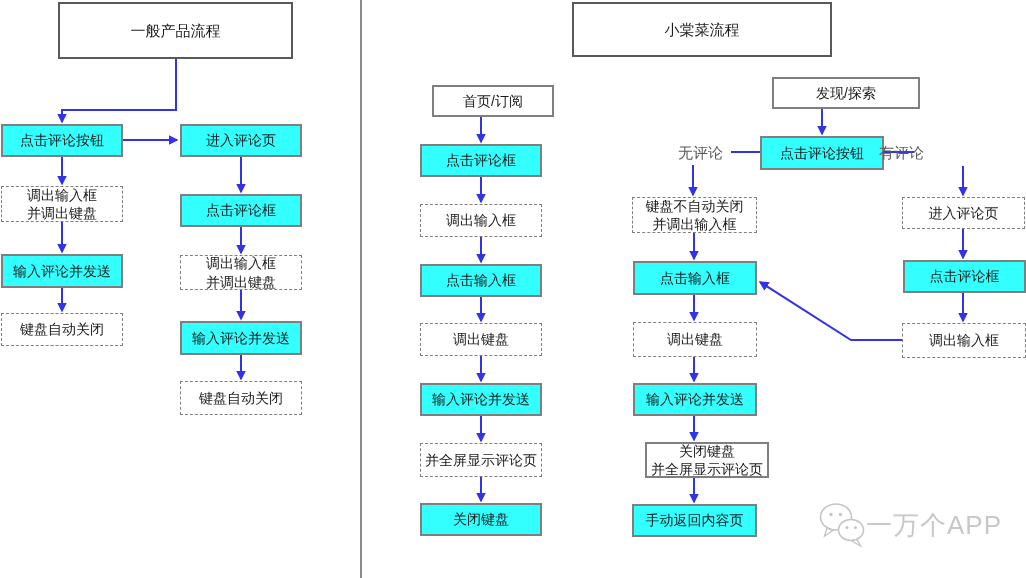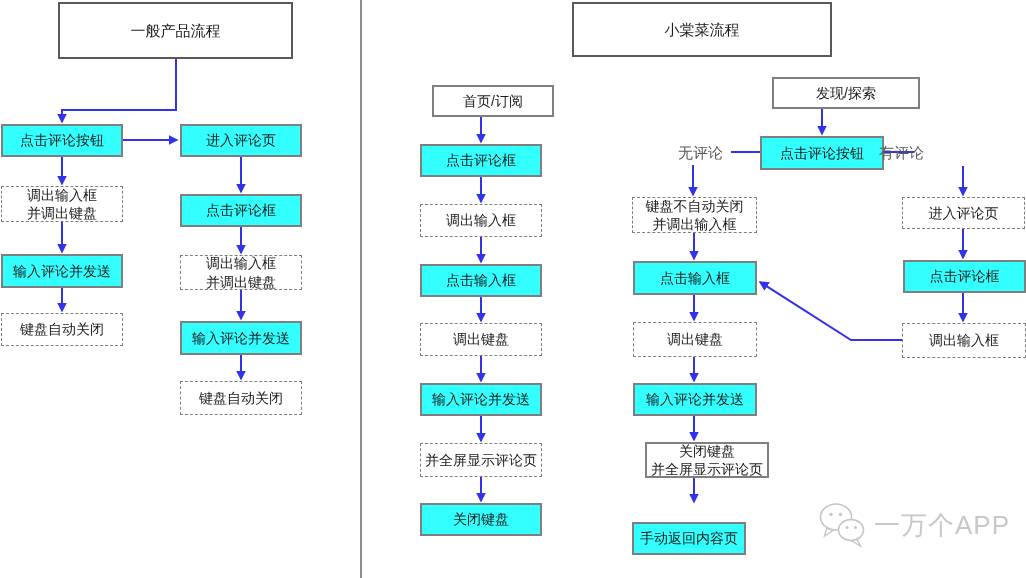--- a/index.html
+++ b/index.html
@@ -26,21 +26,21 @@
   .node.action{background:var(--highlight-color,#33ffff);border:2px solid #7f7f7f;}
   .node.state{border:1px dashed #7f7f7f;}
   .branch-label{
     position:absolute;
     color:var(--branch-label-color,#595959);
     font-size:15px;line-height:17px;white-space:nowrap;
   }
   .divider{position:absolute;width:2px;background:#8c8c8c;}
   .watermark{
     position:absolute;
-    display:flex;align-items:center;gap:8px;
+    display:flex;align-items:center;
     color:var(--watermark-color,#c8c8c8);
   }
   .watermark .wm-text{
     font-size:26px;letter-spacing:1px;
     text-shadow:1px 1px 0 #ffffff;
   }
 </style>
 </head>
 <body>
 
@@ -160,21 +160,21 @@
       <div class="node state" style="left: 633px; top: 322px; width: 124px; height: 35px;">
         <span>调出键盘</span>
       </div>
       <div class="node action" style="left: 633px; top: 383px; width: 124px; height: 33px;">
         <span>输入评论并发送</span>
       </div>
       <div class="node plain" style="left: 633px; top: 442px; width: 124px; height: 36px;">
         <span>关闭键盘
 并全屏显示评论页</span>
       </div>
-      <div class="node action" style="left: 632px; top: 522px; width: 114px; height: 33px;">
+      <div class="node action" style="left: 632px; top: 504px; width: 125px; height: 33px;">
         <span>手动返回内容页</span>
       </div>
       <div class="node state" style="left: 902px; top: 197px; width: 123px; height: 32px;">
         <span>进入评论页</span>
       </div>
       <div class="node action" style="left: 903px; top: 260px; width: 123px; height: 33px;">
         <span>点击评论框</span>
       </div>
       <div class="node state" style="left: 902px; top: 323px; width: 124px; height: 35px;">
         <span>调出输入框</span>

